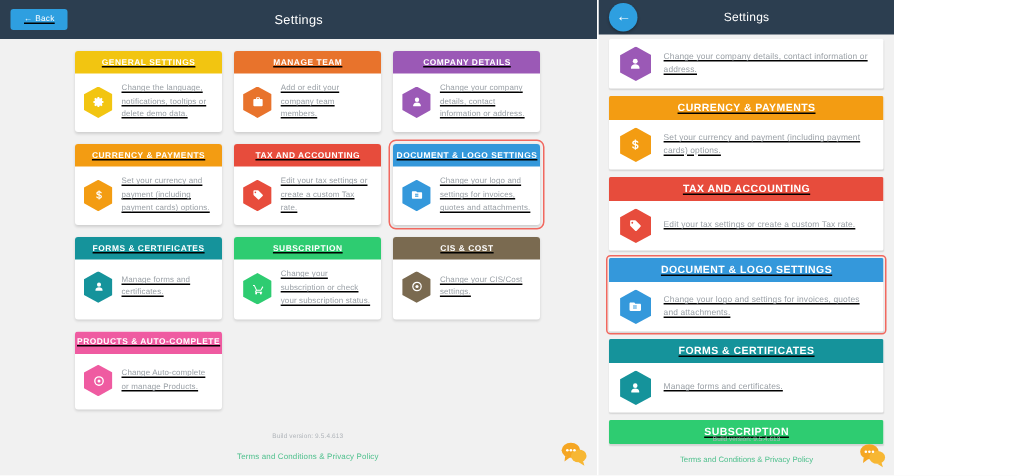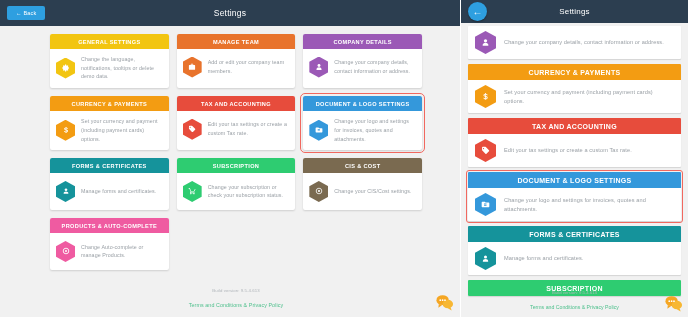--- a/index.html
+++ b/index.html
@@ -2,21 +2,21 @@
 <html><head>
 <meta charset="utf-8">
 <style>
   * { box-sizing: border-box; margin: 0; padding: 0; }
   html, body {
     width: 688px; height: 317px;
     font-family: "Liberation Sans", sans-serif;
     background: #ffffff;
     overflow: hidden;
   }
-  .screen { position: relative; width: 688px; height: 317px; display: flex; }
+  .screen { position: relative; width: 596px; height: 317px; display: flex; text-decoration: underline; }
 
   
   .panel-desktop {
     position: relative;
     width: 460px; height: 317px;
     background: #f1f1f1;
     overflow: hidden;
   }
   .topbar {
     position: relative;

